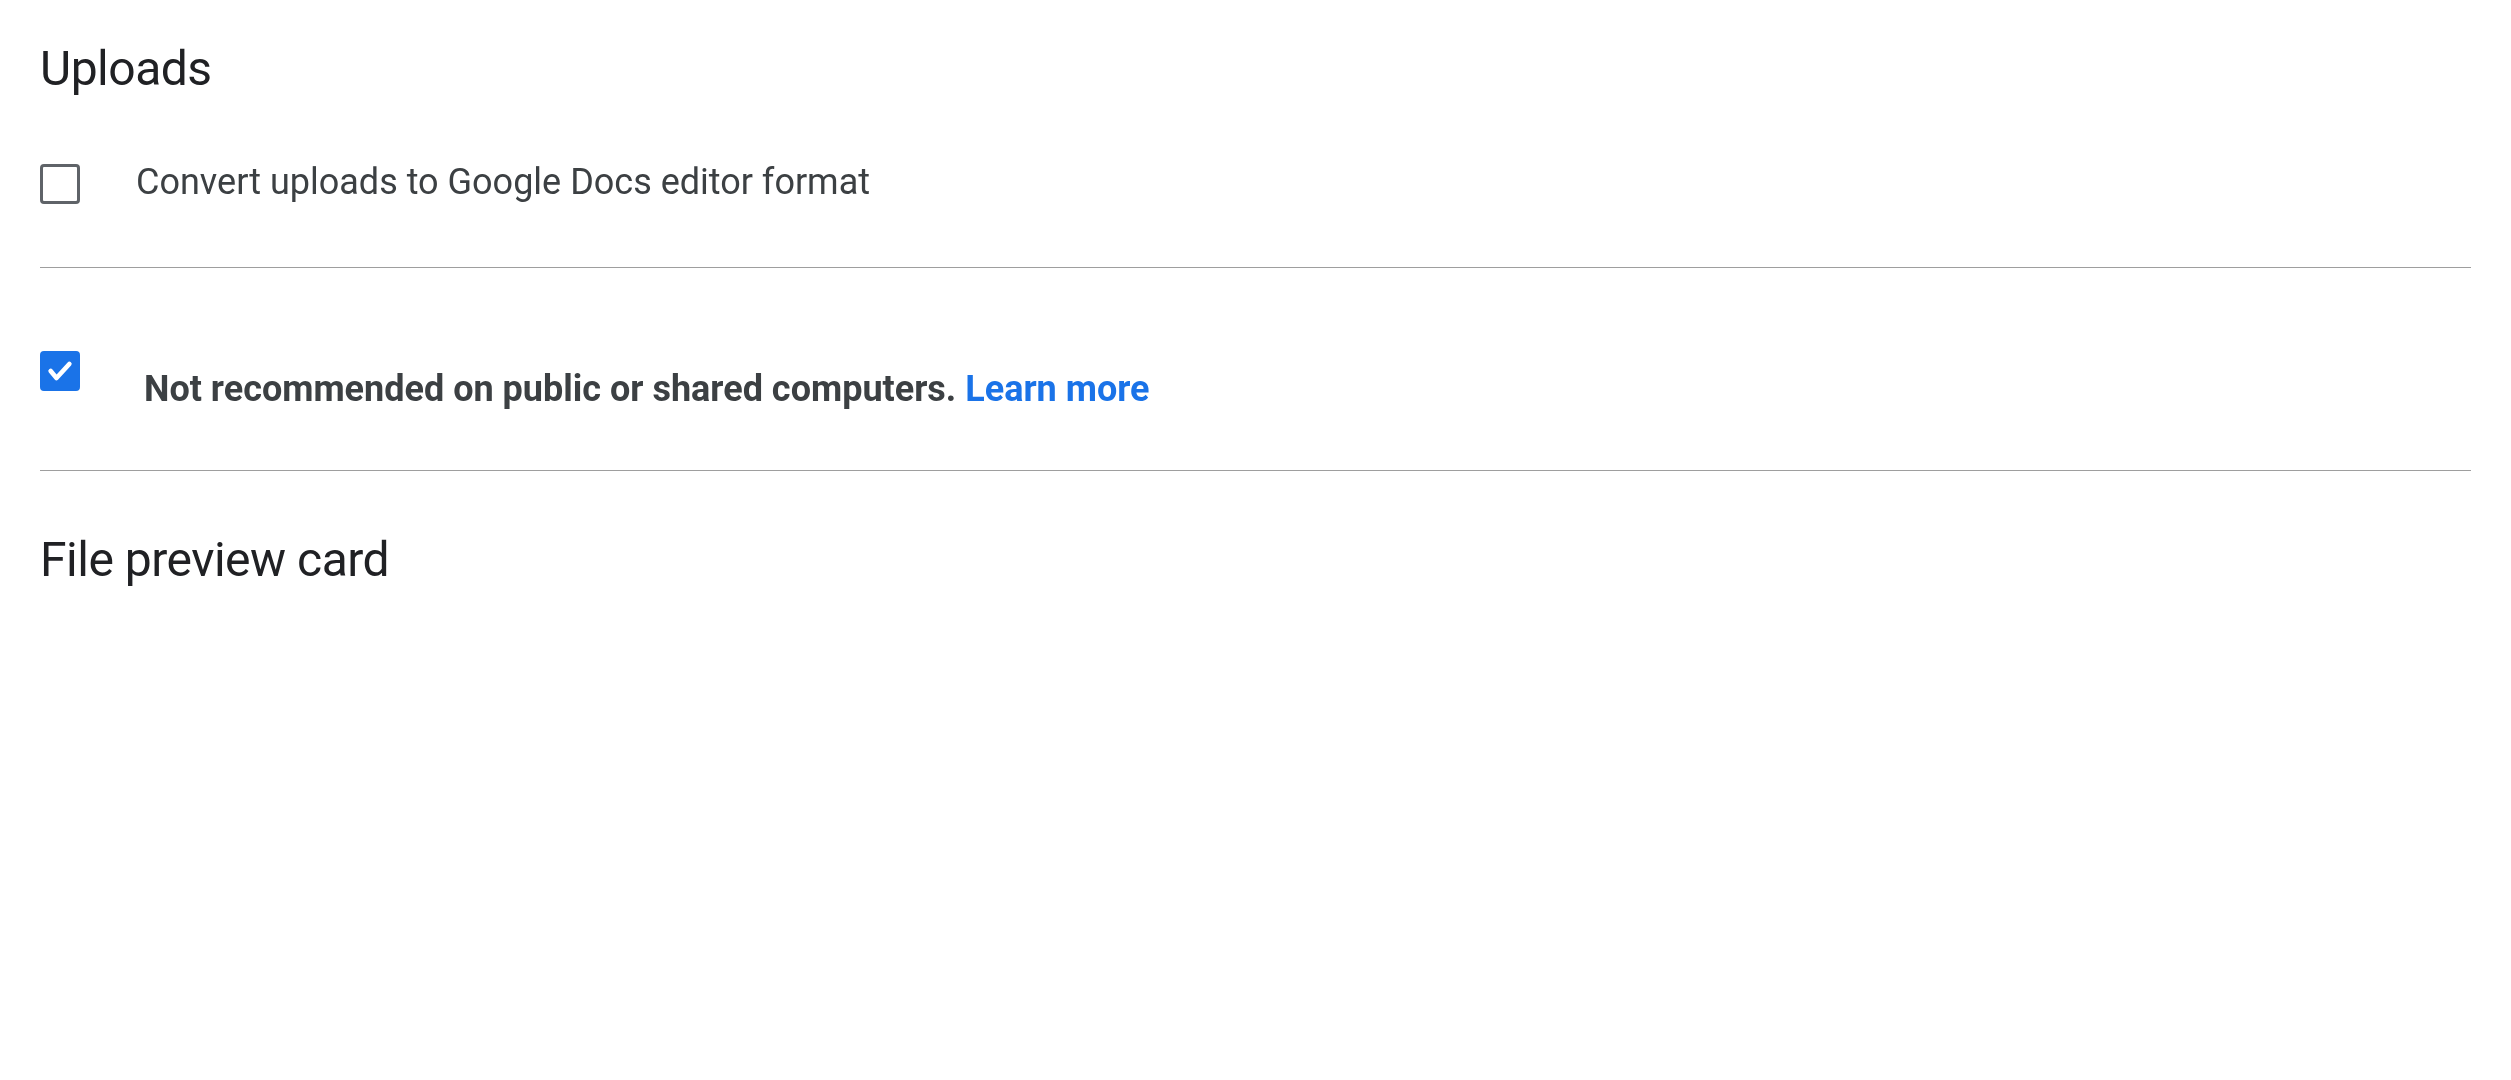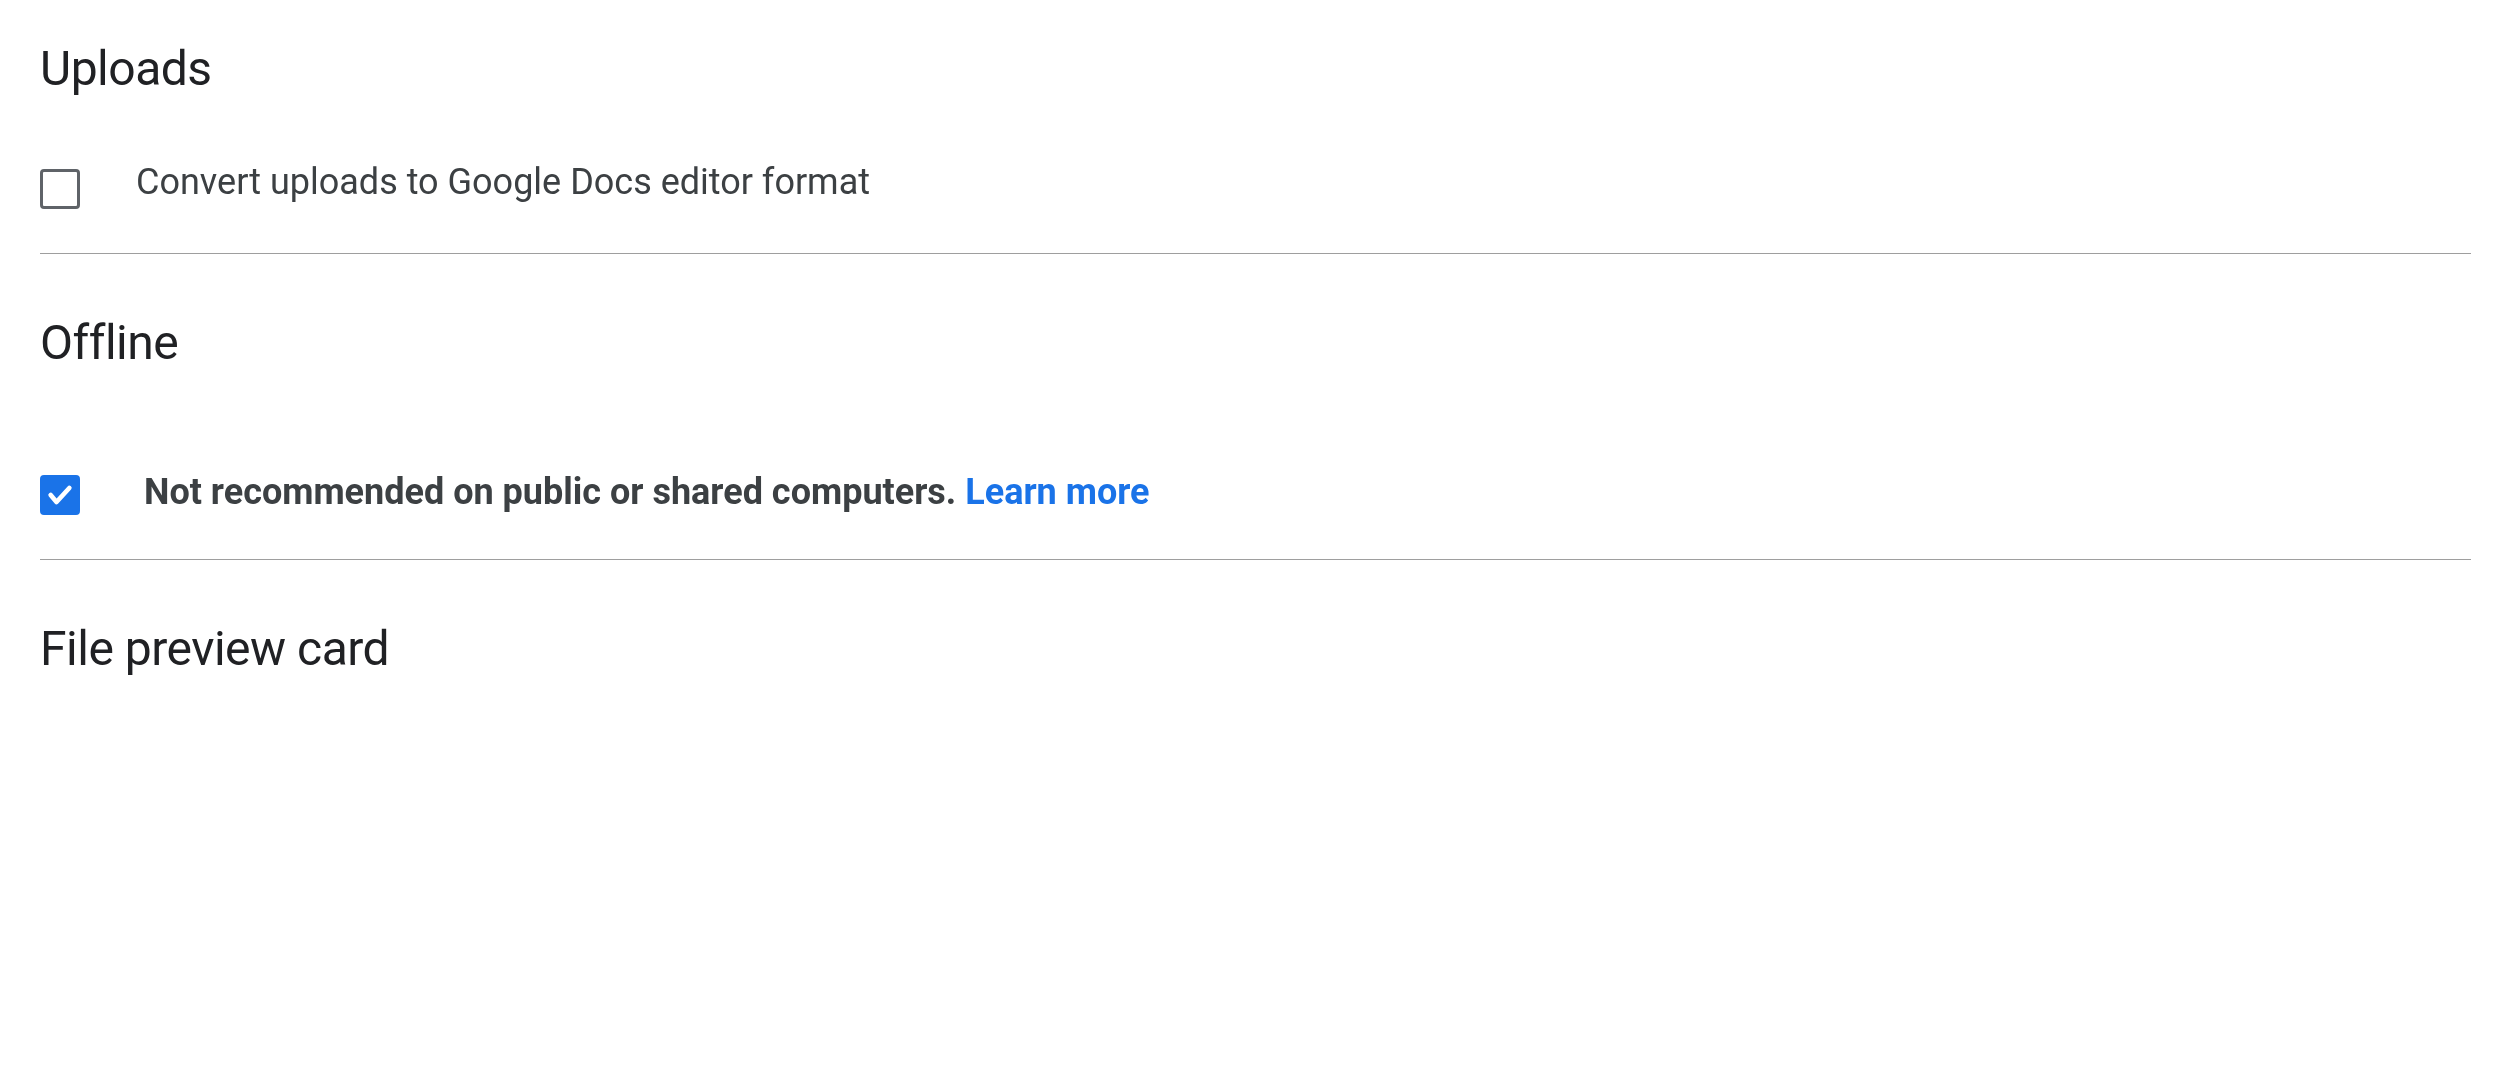--- a/index.html
+++ b/index.html
@@ -8,36 +8,36 @@
       box-sizing: border-box;
     }
     body {
       font-family: 'Google Sans', Roboto, Arial, sans-serif;
       background: #fff;
       color: #202124;
       padding: 40px 40px 0 40px;
       width: 2511px;
     }
     .section {
-      padding-bottom: 36px;
+      padding-bottom: 50px;
     }
     .section-with-divider {
       border-bottom: 1px solid #9e9e9e;
       margin-bottom: 60px;
     }
     .section-title {
       font-size: 48px;
       font-weight: 400;
       color: #202124;
       margin-bottom: 60px;
       letter-spacing: -0.5px;
     }
     .option-row {
       display: flex;
-      align-items: flex-end;
+      align-items: center;
       gap: 56px;
       margin-bottom: 10px;
     }
     .checkbox {
       width: 40px;
       height: 40px;
       border: 3px solid #5f6368;
       border-radius: 4px;
       background: #fff;
       flex-shrink: 0;
@@ -96,21 +96,20 @@
     <div class="checkbox">
       
     </div>
     <div class="option-content">
       <div class="option-label">Convert uploads to Google Docs editor format</div>
     </div>
   </div>
 </div>
 
 <div class="section section-with-divider">
-  <h2 class="section-title">Offline</h2>
   <div class="option-row">
     <div class="checkbox checked">
       <svg viewBox="0 0 24 24">
           <polyline points="4 12 9 18 20 6"></polyline>
         </svg>
     </div>
     <div class="option-content">
       <div class="option-subtext">
         <span>Not recommended on public or shared computers. </span><a class="link">Learn more</a>
       </div>

